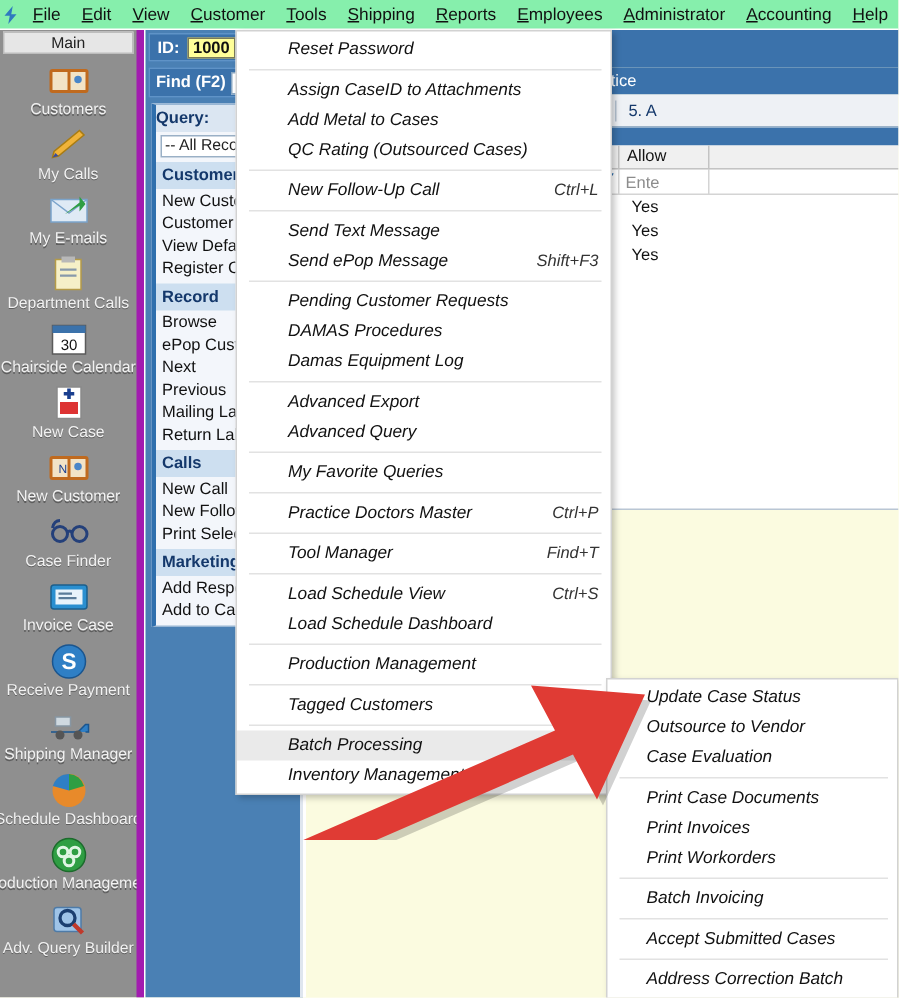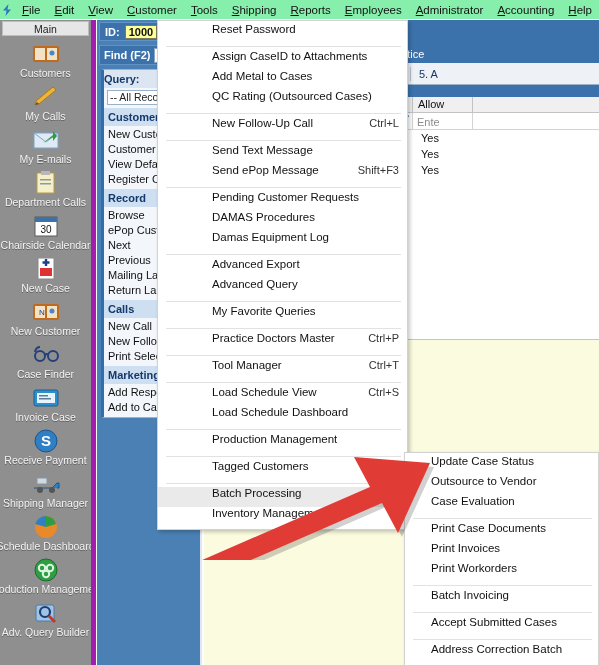--- a/index.html
+++ b/index.html
@@ -153,22 +153,22 @@
   }
 
   
   .menu {
     position:absolute; background:#ffffff; border:1px solid #d2d2d2;
     box-shadow:2px 2px 4px rgba(0,0,0,.22); padding:2px 0; z-index:50;
   }
   #tools-menu { left:157px; top:20px; width:251px; }
   #batch-menu { left:404px; top:452px; width:195px; }
   .menu .row {
-    display:flex; align-items:flex-start; height:20px; padding:0 8px 0 54px;
-    font-size:11.5px; color:#111; white-space:nowrap; position:relative; cursor:default;
+    display:flex; align-items:center; height:20px; padding:0 8px 0 34px;
+    font-size:11.5px; color:#111; white-space:nowrap; position:relative; cursor:default;font-style:italic;
   }
   .menu .row.hl { background:#eaeaea; }
   .menu .row .acc { margin-left:auto; color:#333; font-size:11px; padding-left:16px; }
   .menu .row .arrow { position:absolute; right:7px; color:#555; font-size:10px; }
   .menu .sep { height:1px; background:#e2e2e2; margin:3px 6px 3px 8px; }
   #batch-menu .row { padding-left:26px; }
 
   
   .arrow-ann { position:absolute; left:95px; top:455px; width:345px; height:105px; z-index:80; pointer-events:none; }
 </style>
@@ -511,21 +511,21 @@
         <span>My Favorite Queries</span>
       </div>
       <div class="sep"></div>
       <div class="row">
         <span>Practice Doctors Master</span>
         <span class="acc">Ctrl+P</span>
       </div>
       <div class="sep"></div>
       <div class="row">
         <span>Tool Manager</span>
-        <span class="acc">Ctrl+T</span>
+        <span class="acc">Find+T</span>
       </div>
       <div class="sep"></div>
       <div class="row">
         <span>Load Schedule View</span>
         <span class="acc">Ctrl+S</span>
       </div>
       <div class="row">
         <span>Load Schedule Dashboard</span>
       </div>
       <div class="sep"></div>

